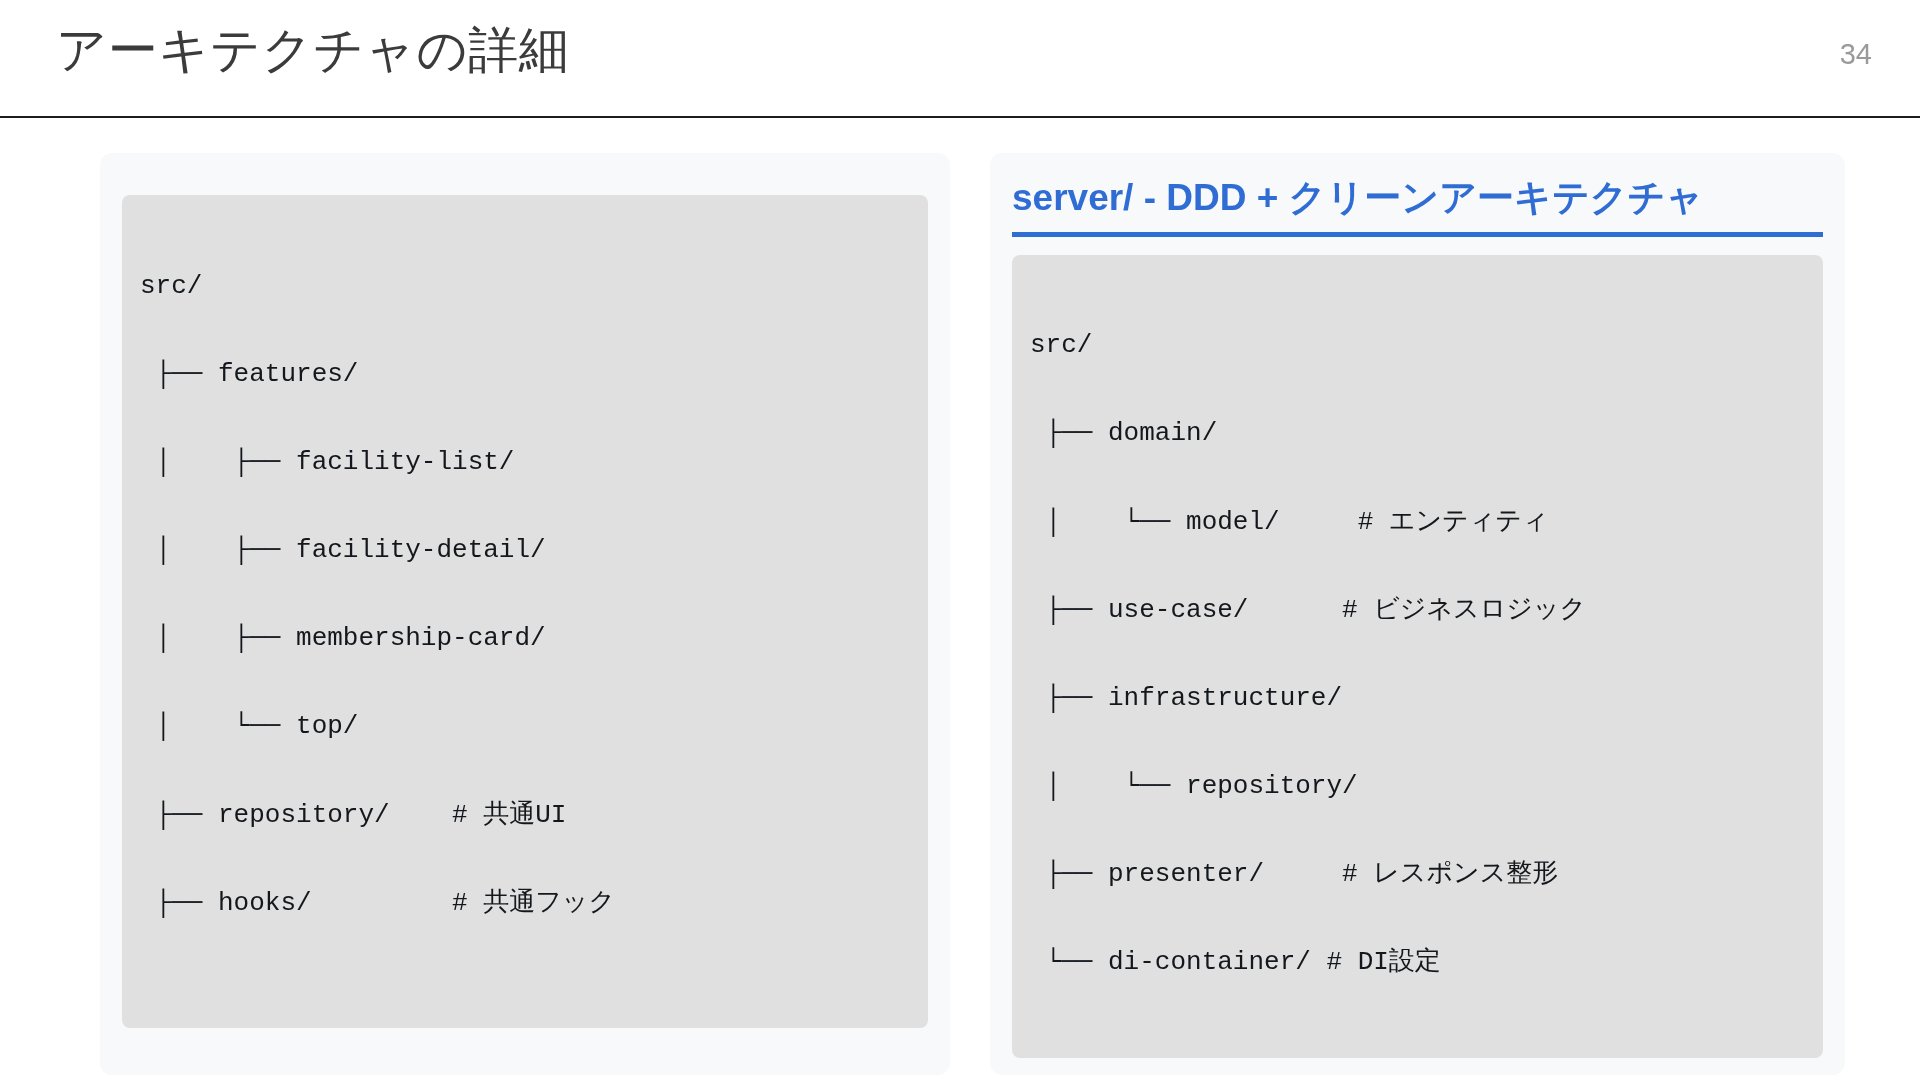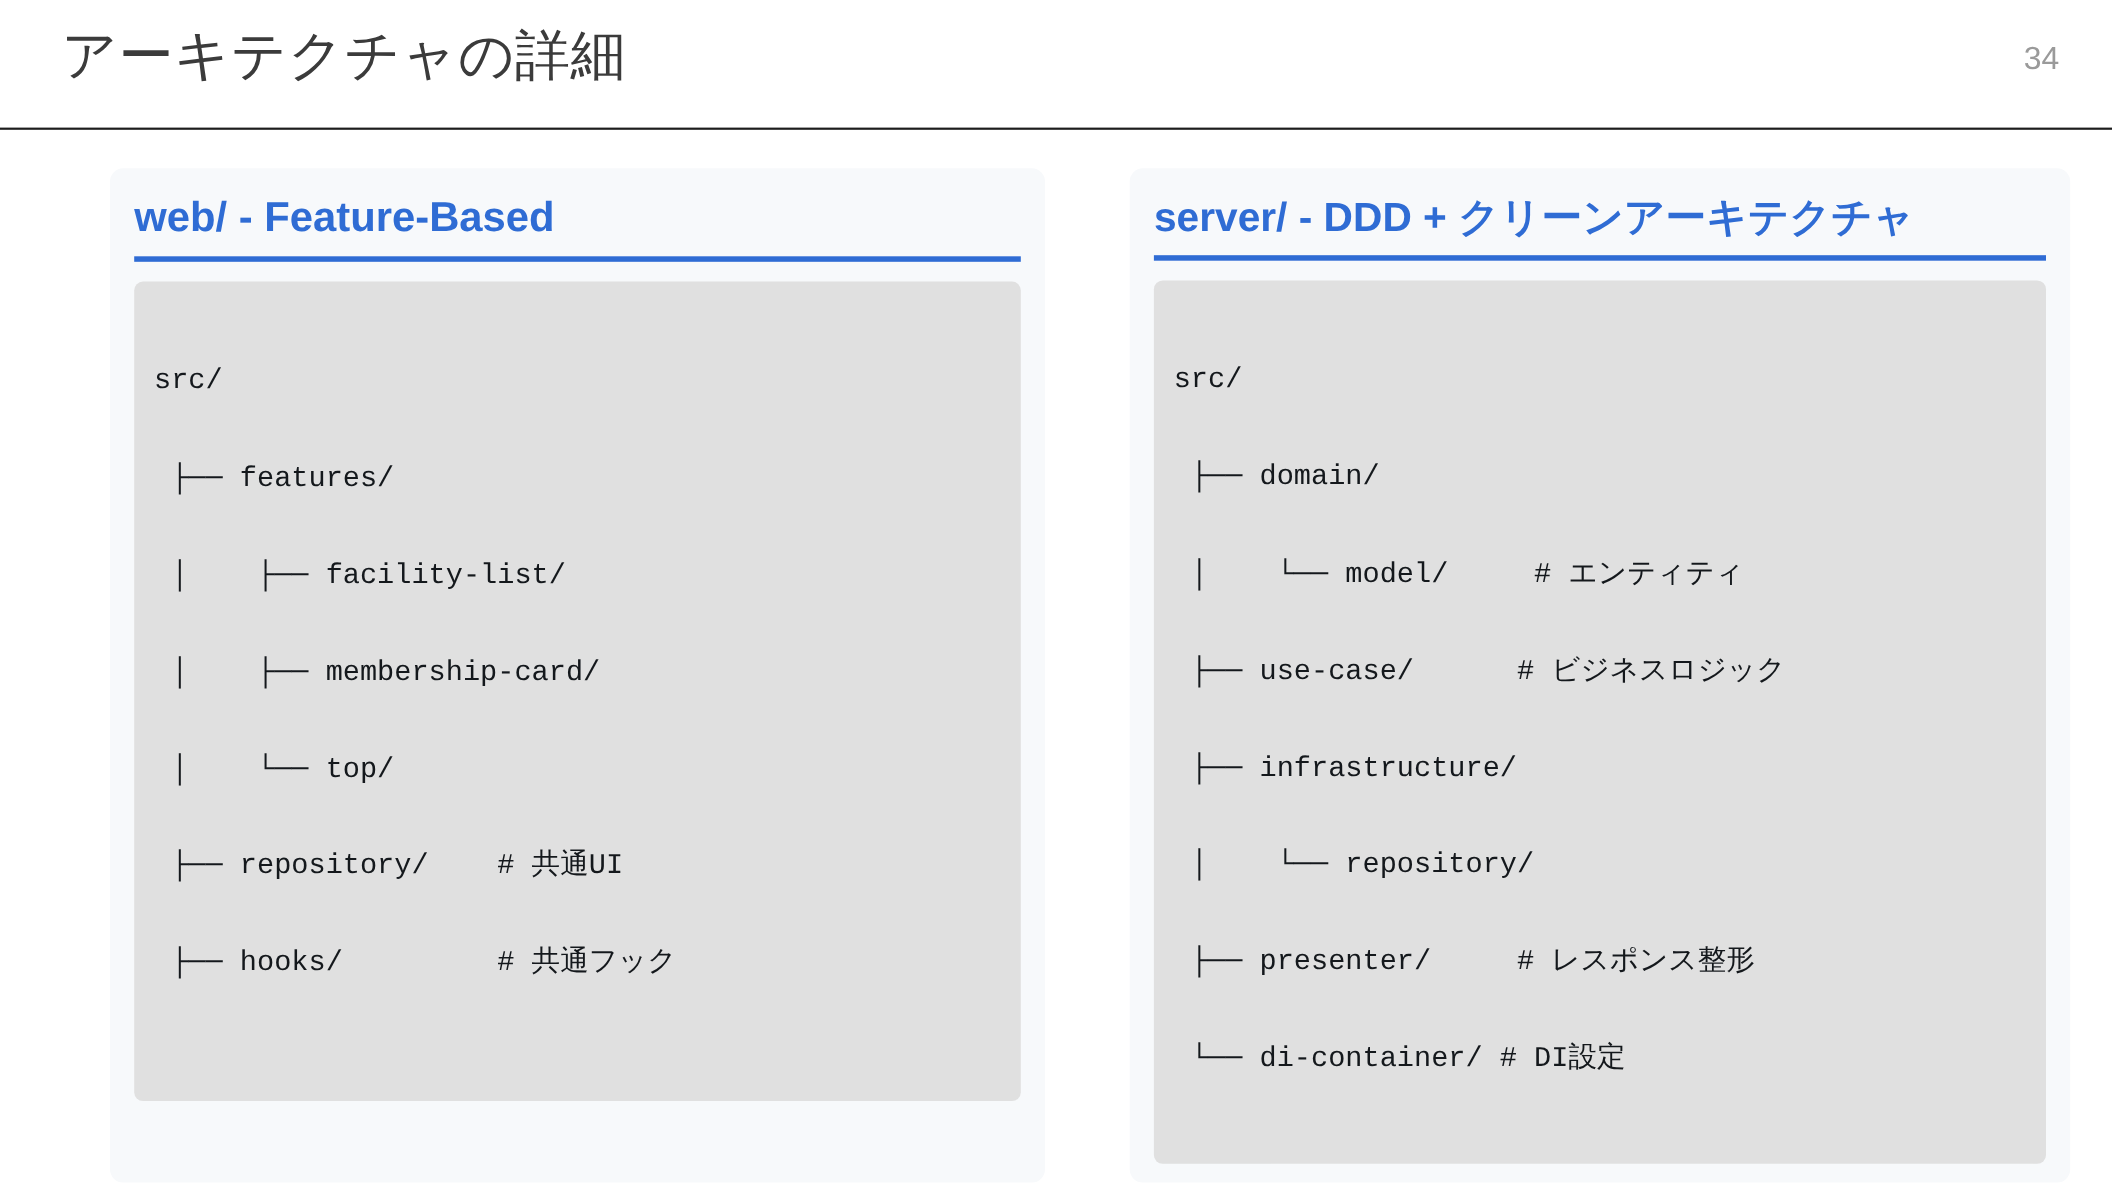--- a/index.html
+++ b/index.html
@@ -56,21 +56,21 @@
   .card {
     position: absolute;
     top: 0;
     height: 922px;
     box-sizing: border-box;
     background: #f7f9fb;
     border-radius: 12px;
     padding: 24px 22px 0 22px;
   }
   .card.left  { left: 100px;  width: 850px; }
-  .card.right { left: 1027px;  width: 855px; }
+  .card.right { left: 990px;  width: 855px; }
 
   .card-title {
     font-size: 38px;
     font-weight: bold;
     color: #2f6cd4;
     line-height: 1.15;
     padding-bottom: 12px;
     border-bottom: 5px solid #2f6cd4;
     white-space: nowrap;
   }
@@ -102,25 +102,25 @@
 <body>
 
 <div class="slide-header">
   <div class="slide-title">アーキテクチャの詳細</div>
   <div class="page-number">34</div>
 </div>
 
 <div class="cards">
 
   <div class="card left">
-    <div class="card-title">web/ - Feature-Based</div>
     <div class="code-block">
       <div class="code-line">src/</div>
       <div class="code-line"> ├── features/</div>
       <div class="code-line"> │    ├── facility-list/</div>
+      <div class="code-line"> │    ├── facility-detail/</div>
       <div class="code-line"> │    ├── membership-card/</div>
       <div class="code-line"> │    └── top/</div>
       <div class="code-line"> ├── repository/    # 共通UI</div>
       <div class="code-line"> ├── hooks/         # 共通フック</div>
       
     </div>
 
   </div>
 
   <div class="card right">

